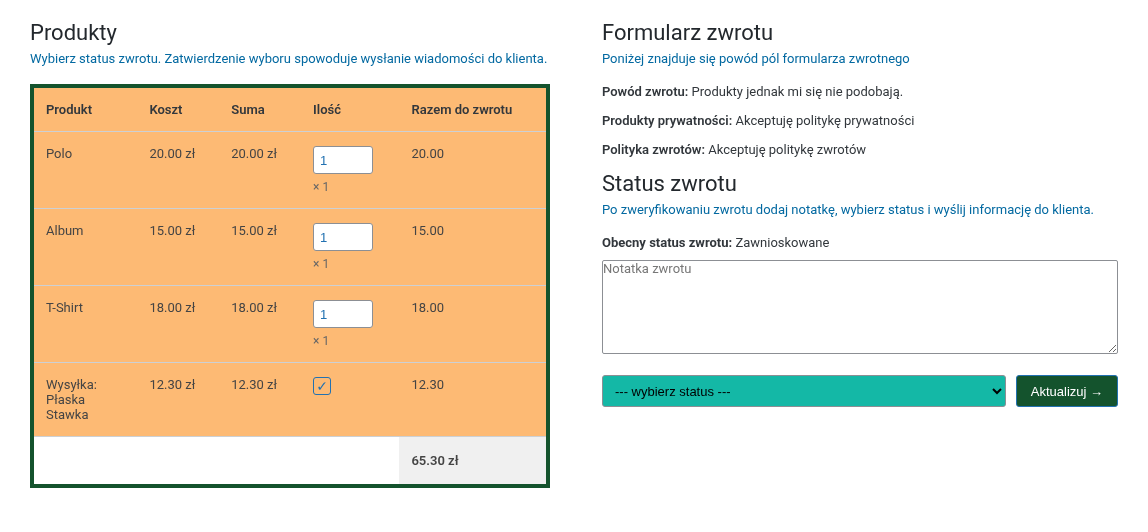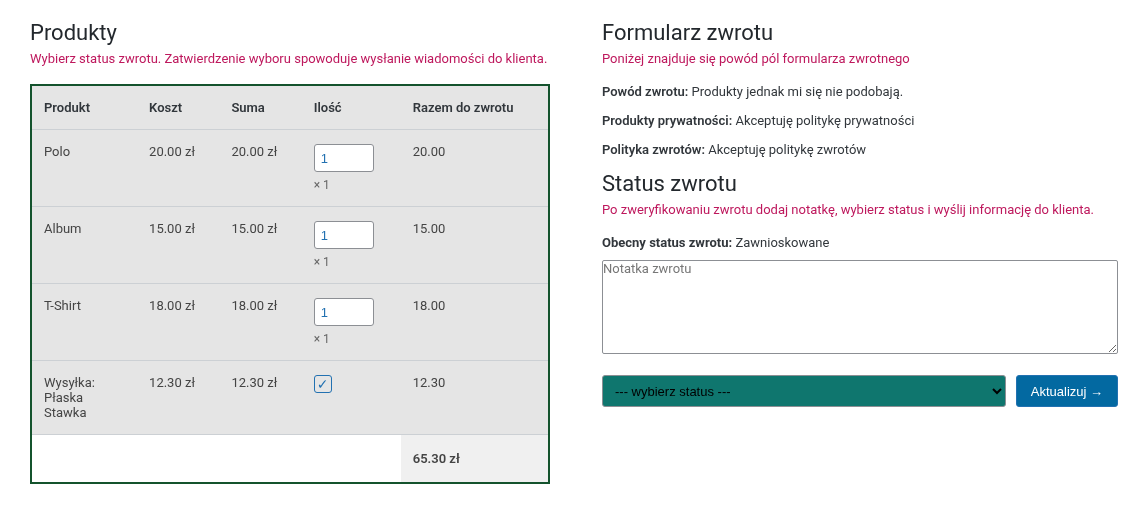--- a/index.html
+++ b/index.html
@@ -6,22 +6,22 @@
     body {
       font-family: -apple-system, BlinkMacSystemFont, "Segoe UI", Roboto, sans-serif;
       background: #fff;
       color: #32373c;
       font-size: 13px;
     }
     .container { display: flex; padding: 20px 30px; gap: 52px; }
     .left-panel { flex: 0 0 520px; }
     .right-panel { flex: 1; max-width: 520px; }
     h2 { font-size: 22px; font-weight: 400; color: #23282d; margin-bottom: 6px; }
-    .subtitle { font-size: 13px; color: #be185d; margin-bottom: 18px; }
-    table { width: 100%; border-collapse: collapse; border: 2px solid #14532d; background: #e5e5e5; }
+    .subtitle { font-size: 13px; color: #0369a1; margin-bottom: 18px; }
+    table { width: 100%; border-collapse: collapse; border: 4px solid #14532d; background: #fdba74; }
     th, td { padding: 14px 12px; text-align: left; border-bottom: 1px solid #ccd0d4; vertical-align: top; }
     th { font-weight: 600; font-size: 13px; color: #32373c; }
     td { font-size: 13px; color: #444; }
     .qty-input {
       width: 60px; height: 28px; border: 1px solid #8c8f94;
       border-radius: 3px; padding: 2px 6px; font-size: 13px; color: #2271b1;
     }
     .qty-note { font-size: 12px; color: #666; margin-top: 6px; }
     .checkbox-wrap { display: inline-flex; align-items: center; justify-content: center;
       width: 18px; height: 18px; border: 1px solid #2271b1; border-radius: 3px; color: #2271b1;
@@ -29,22 +29,22 @@
     .total-row td { background: #f0f0f0; font-weight: 600; border-bottom: none; padding: 16px 12px; }
     .info-line { font-size: 13px; margin-bottom: 14px; }
     .info-line strong { font-weight: 600; }
     .status-section { margin-top: 8px; }
     .status-label { font-size: 13px; margin: 14px 0 10px; }
     .note-textarea { width: 100%; height: 94px; border: 1px solid #8c8f94;
       border-radius: 2px; font-size: 13px; font-family: inherit; resize: both; }
     .note-textarea::placeholder { color: #777; }
     .actions { display: flex; gap: 10px; margin-top: 18px; align-items: center; }
     .status-select { flex: 1; height: 32px; border: 1px solid #8c8f94; border-radius: 3px;
-      padding: 0 8px; font-size: 13px; background: #0f766e; }
-    .update-btn { height: 32px; padding: 0 14px; background: #0369a1; color: #fff;
+      padding: 0 8px; font-size: 13px; background: #14b8a6; }
+    .update-btn { height: 32px; padding: 0 14px; background: #14532d; color: #fff;
       border: 1px solid #2271b1; border-radius: 3px; font-size: 13px; cursor: pointer; }
   </style>
 </head>
 <body>
 
 <div class="container">
   <div class="left-panel">
     <h2>Produkty</h2>
     <p class="subtitle">Wybierz status zwrotu. Zatwierdzenie wyboru spowoduje wysłanie wiadomości do klienta.</p>
     <table>

